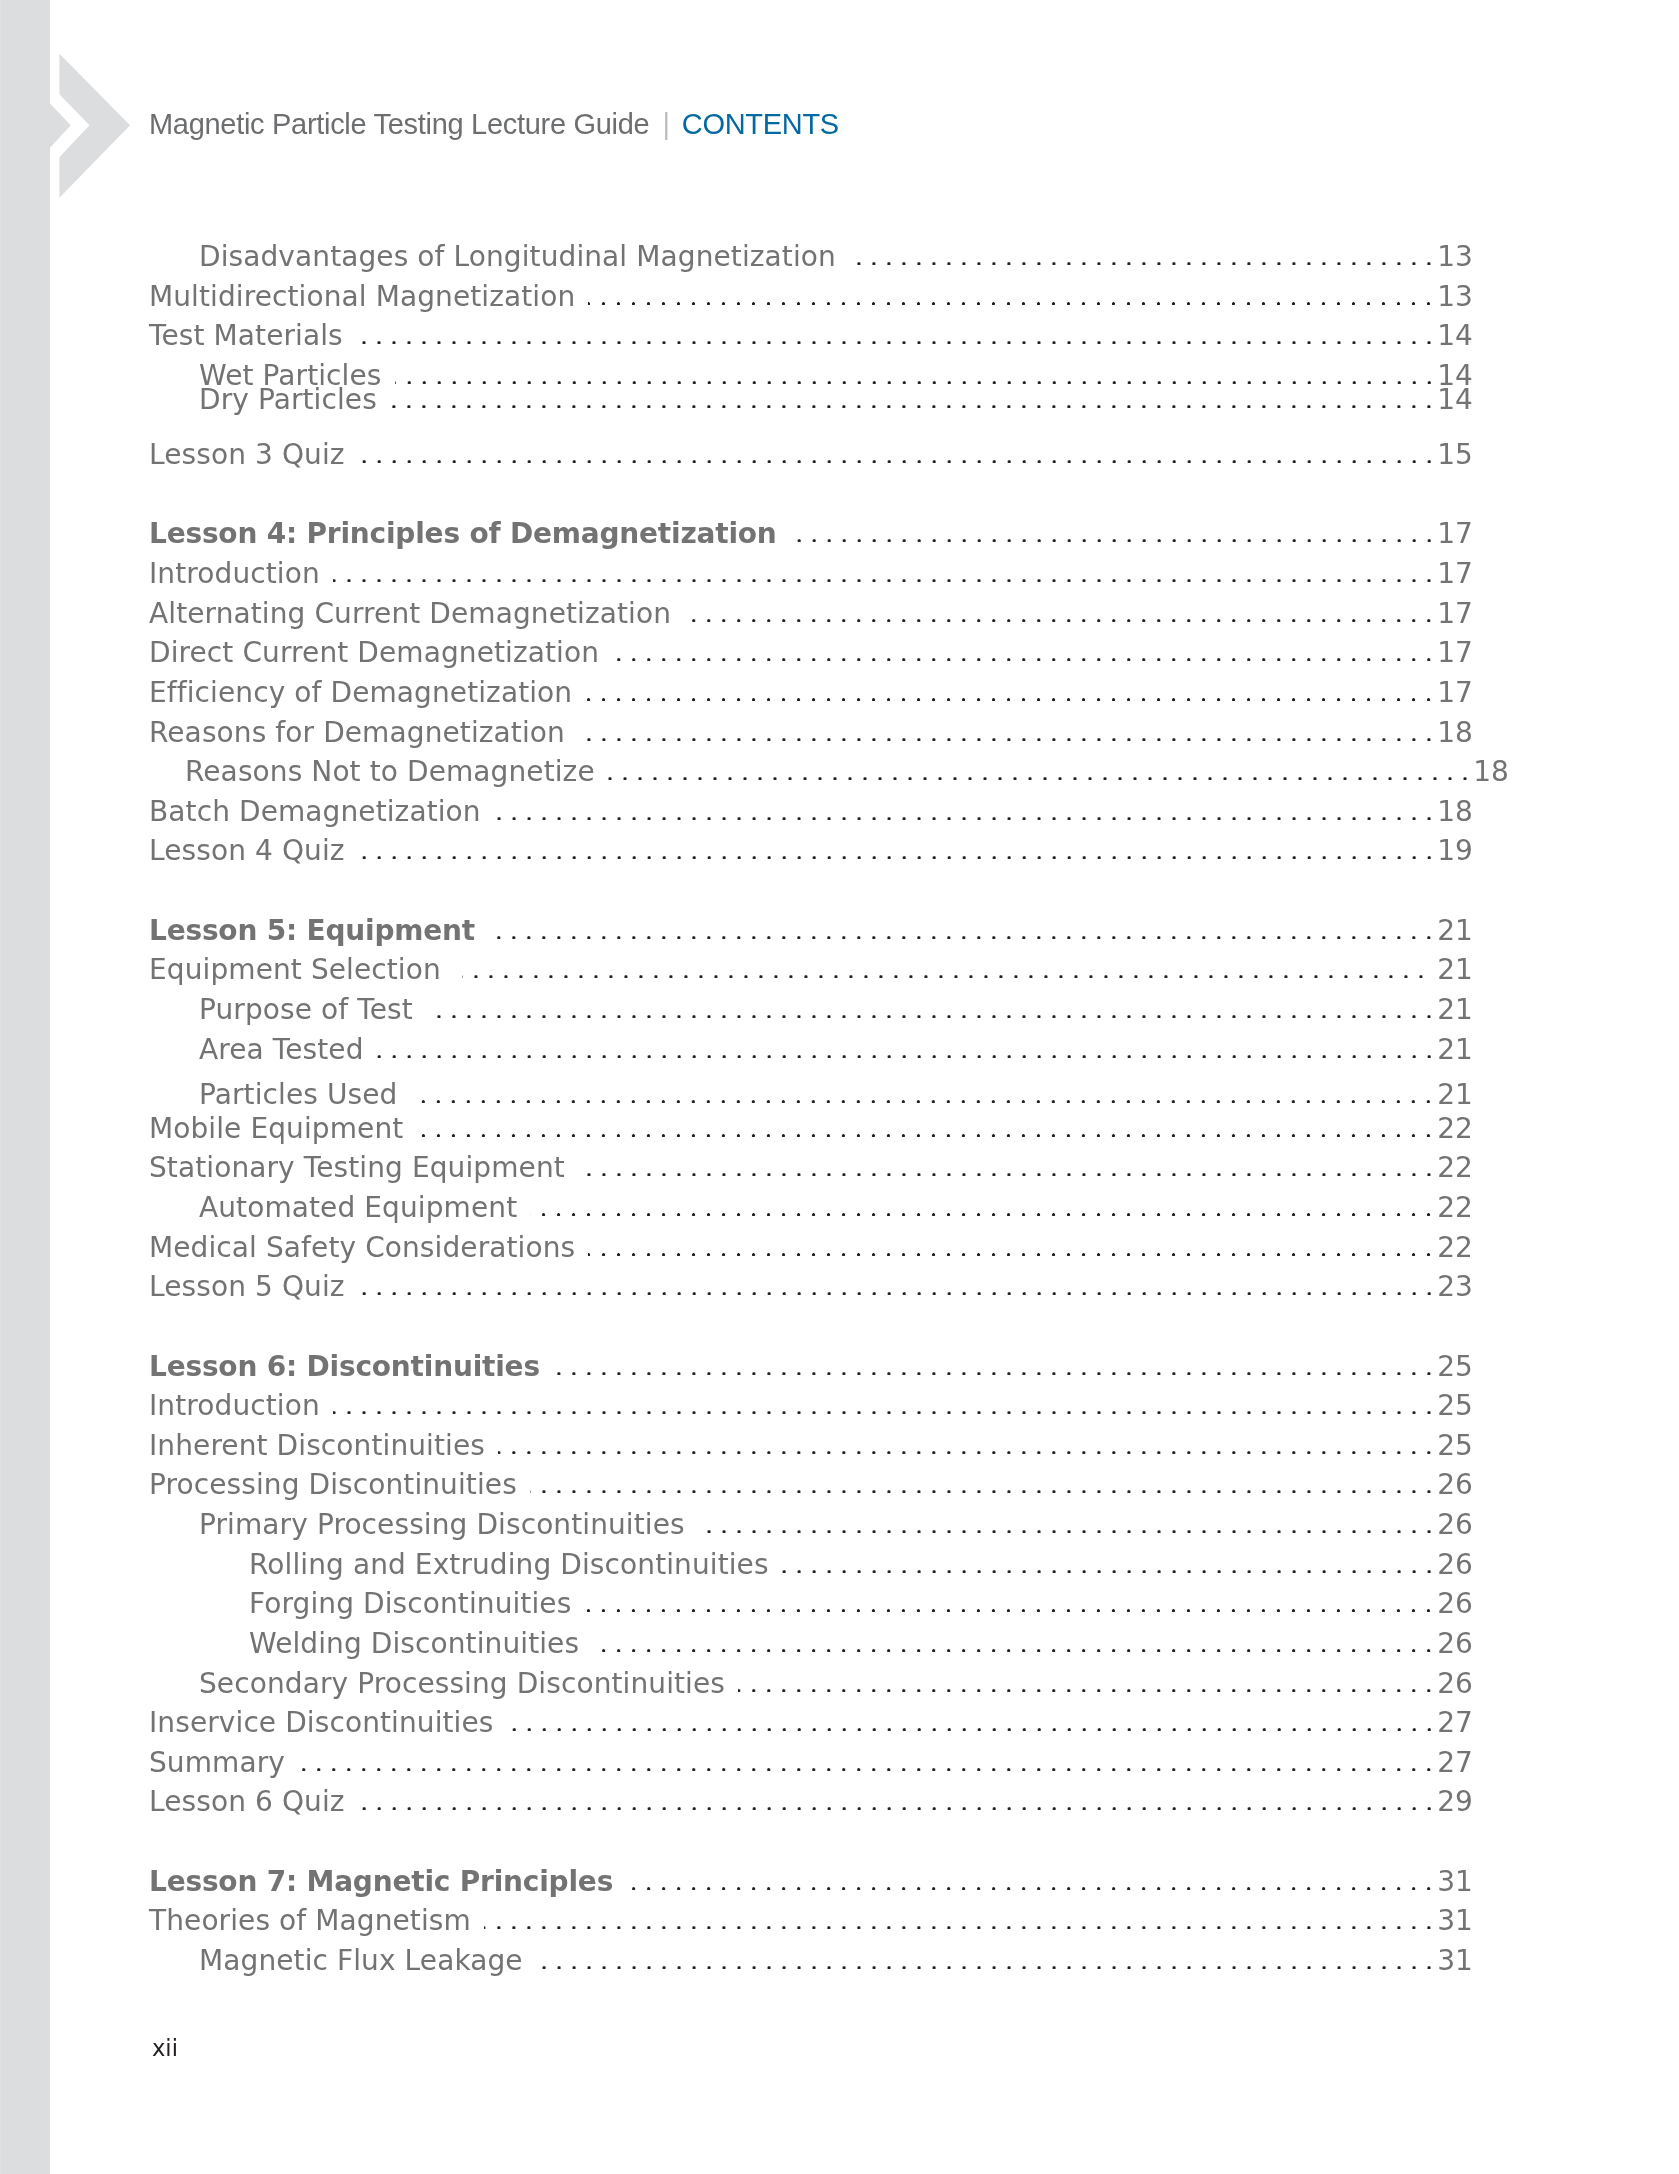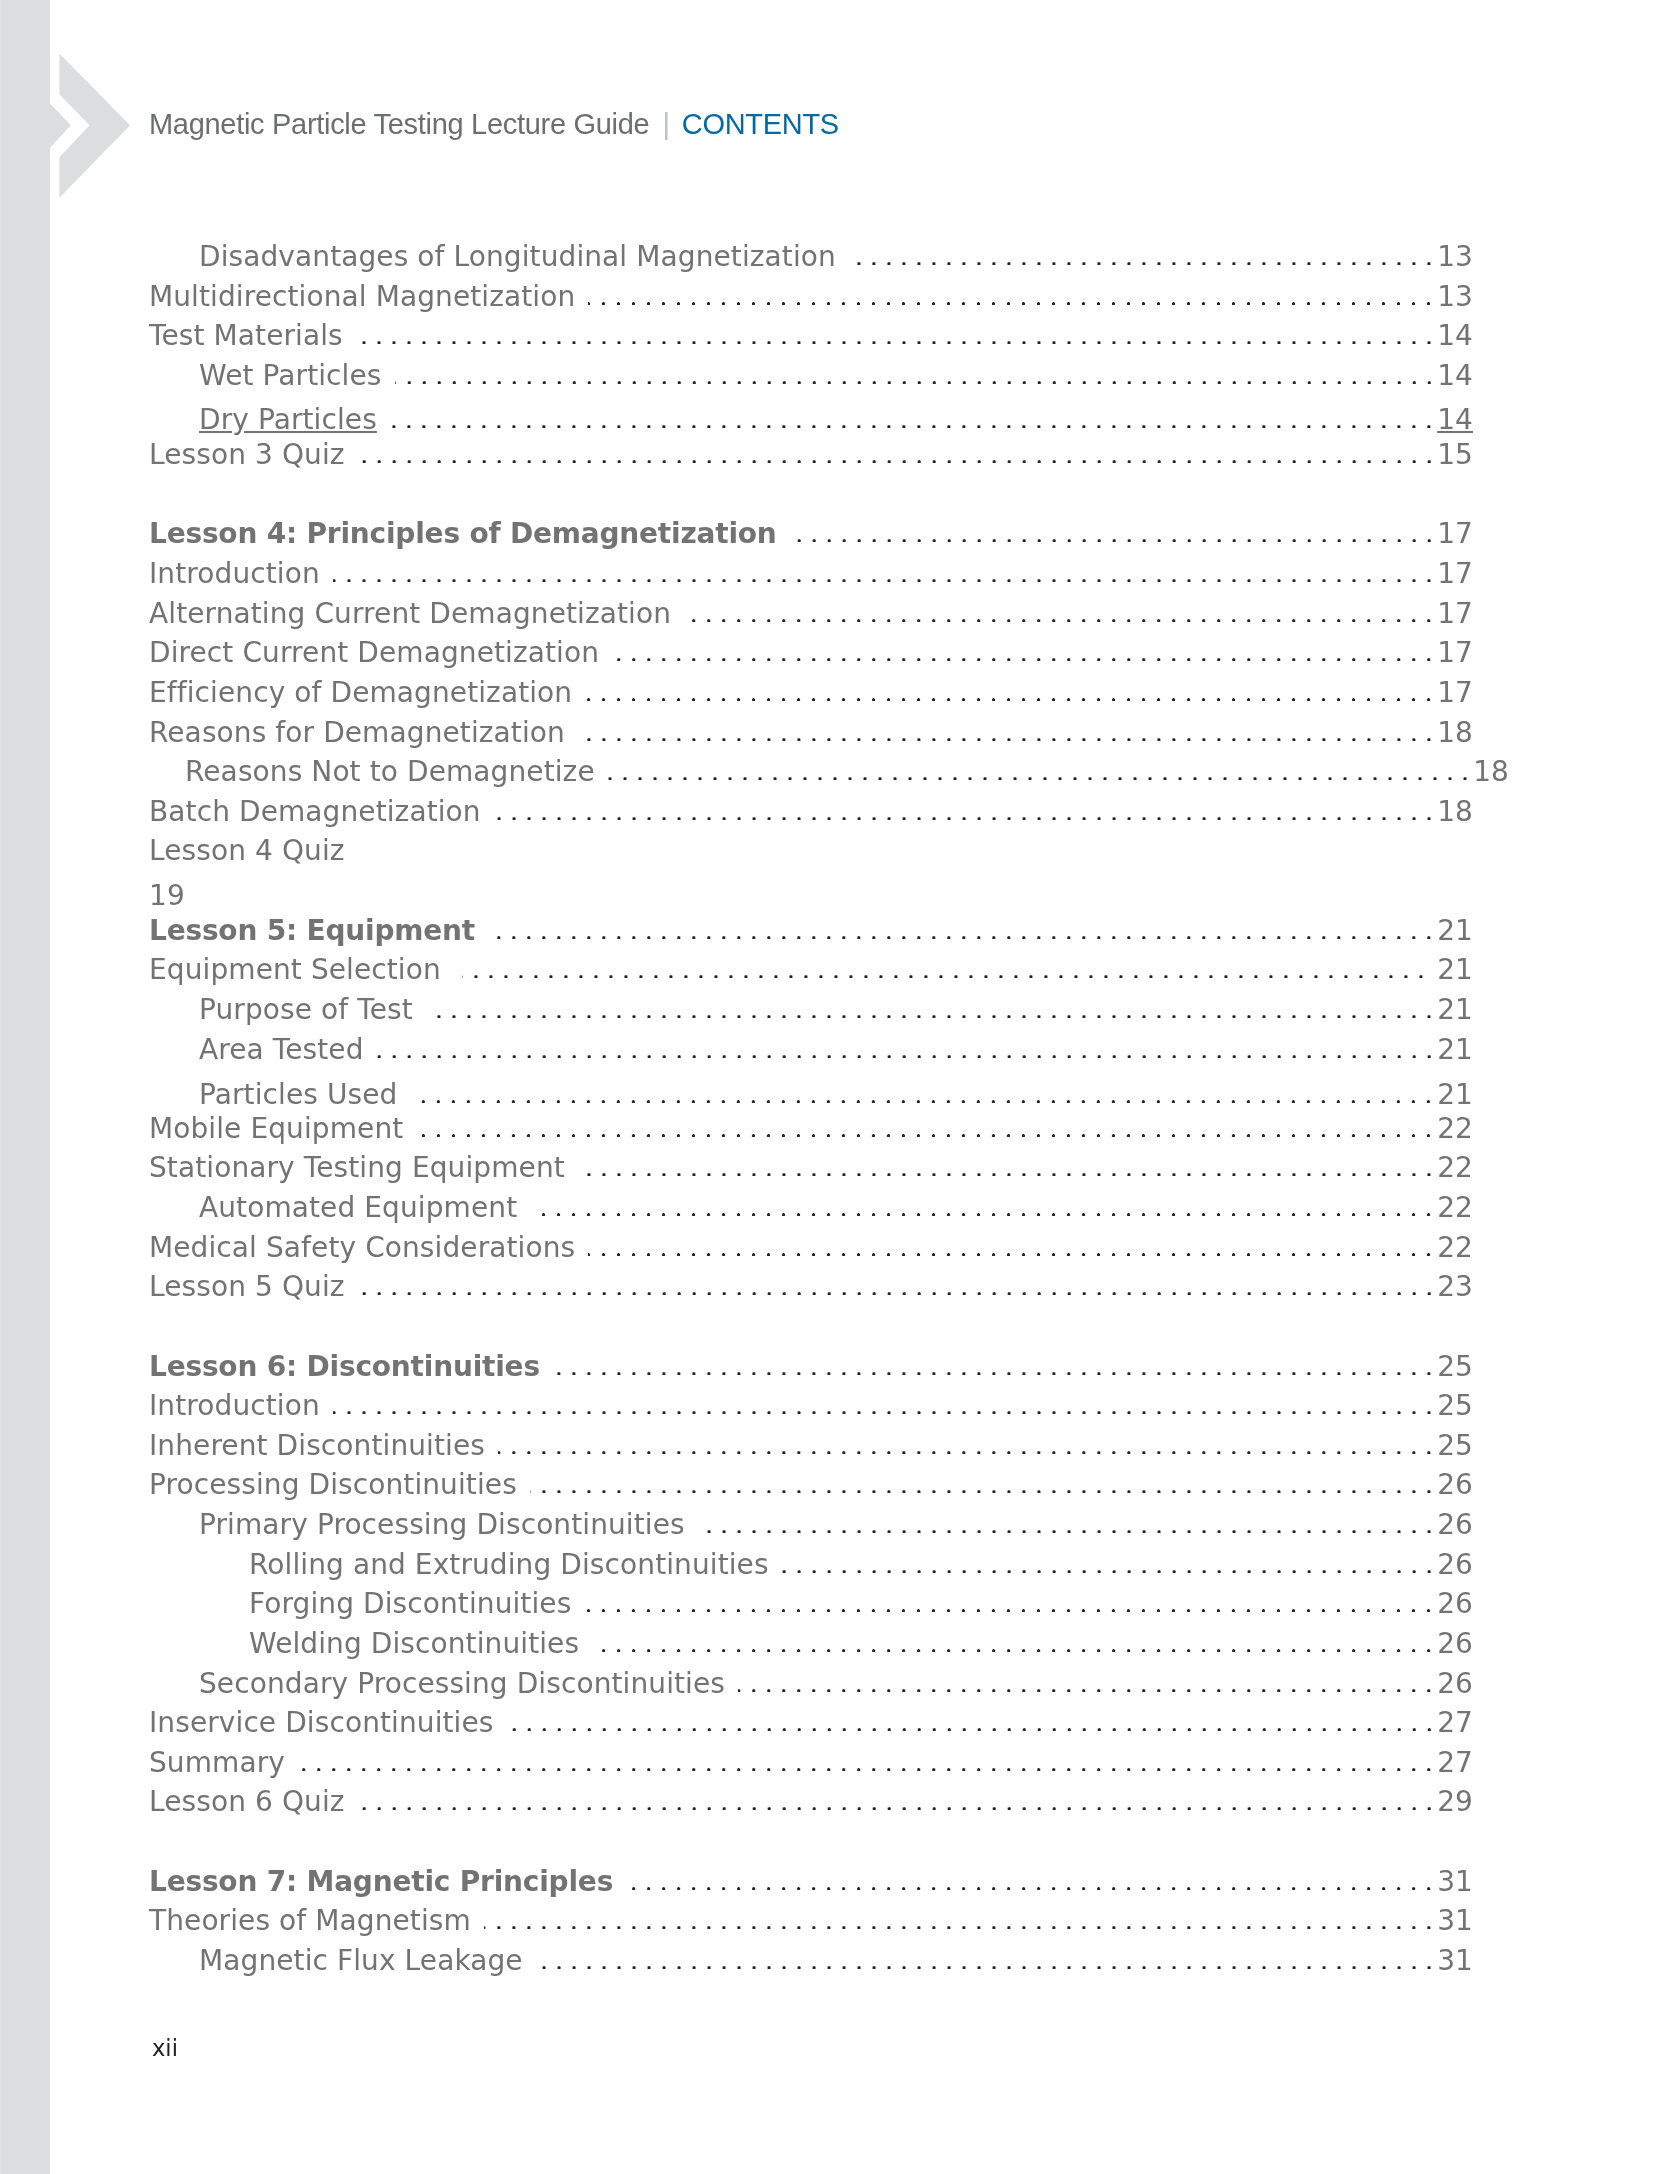--- a/index.html
+++ b/index.html
@@ -111,21 +111,21 @@
     <div class="toc-row level-0" style="top: 320px;">
       <span class="label">Test Materials</span>
       <span class="leader"></span>
       <span class="page">14</span>
     </div>
     <div class="toc-row level-1" style="top: 360px;">
       <span class="label">Wet Particles</span>
       <span class="leader"></span>
       <span class="page">14</span>
     </div>
-    <div class="toc-row level-1" style="top: 404px; text-decoration: underline;">
+    <div class="toc-row level-1" style="top: 384px;">
       <span class="label">Dry Particles</span>
       <span class="leader"></span>
       <span class="page">14</span>
     </div>
     <div class="toc-row level-0" style="top: 439px;">
       <span class="label">Lesson 3 Quiz</span>
       <span class="leader"></span>
       <span class="page">15</span>
     </div>
     <div class="toc-row level-0 heading" style="top: 518px;">
@@ -161,21 +161,21 @@
     <div class="toc-row level-0" style="top: 756px; margin-left: 36px;">
       <span class="label">Reasons Not to Demagnetize</span>
       <span class="leader"></span>
       <span class="page">18</span>
     </div>
     <div class="toc-row level-0" style="top: 796px;">
       <span class="label">Batch Demagnetization</span>
       <span class="leader"></span>
       <span class="page">18</span>
     </div>
-    <div class="toc-row level-0" style="top: 835px; flex-direction: column;">
+    <div class="toc-row level-0" style="top: 835px;">
       <span class="label">Lesson 4 Quiz</span>
       <span class="leader"></span>
       <span class="page">19</span>
     </div>
     <div class="toc-row level-0 heading" style="top: 915px;">
       <span class="label">Lesson 5: Equipment</span>
       <span class="leader"></span>
       <span class="page">21</span>
     </div>
     <div class="toc-row level-0" style="top: 954px; gap: 8px;">

